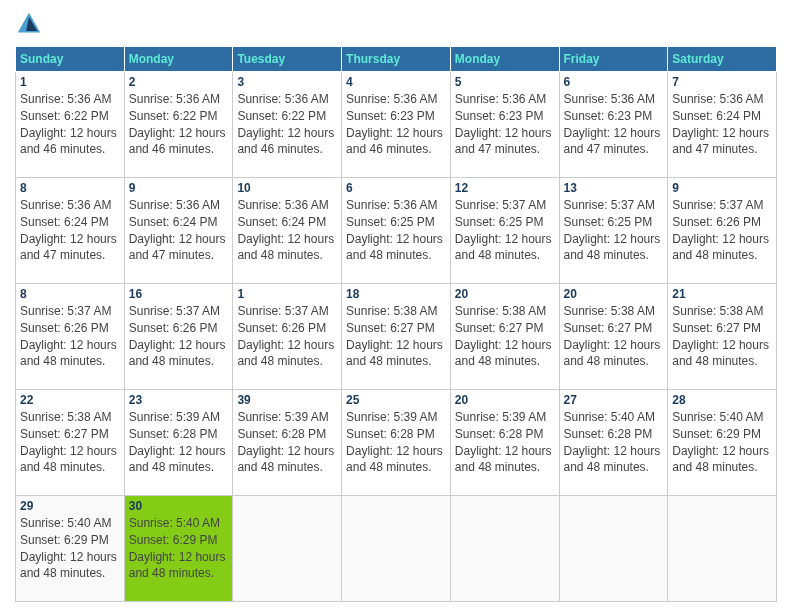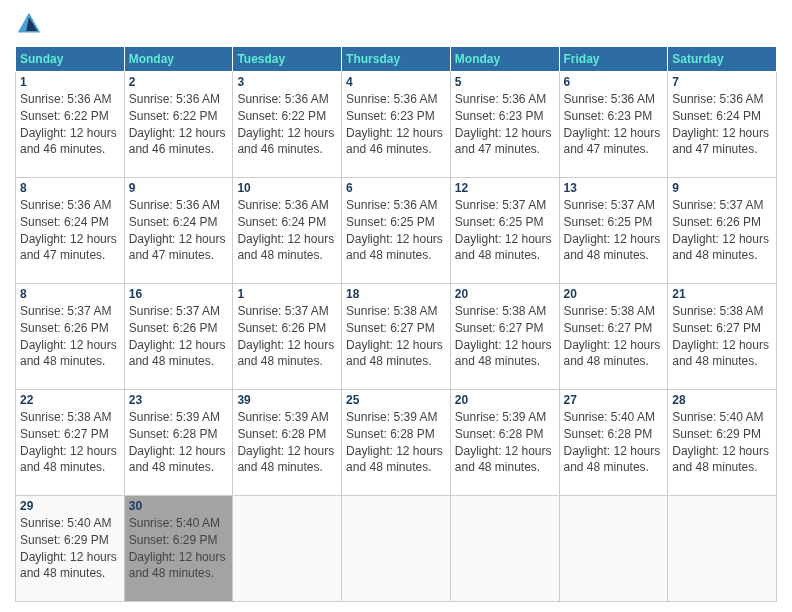--- a/index.html
+++ b/index.html
@@ -250,21 +250,21 @@
           <td>
             <span class="day-num">28</span>
             <div class="day-info">Sunrise: 5:40 AM<br>Sunset: 6:29 PM<br>Daylight: 12 hours and 48 minutes.</div>
           </td>
         </tr>
         <tr>
           <td style="background: rgb(249, 249, 249);">
             <span class="day-num">29</span>
             <div class="day-info">Sunrise: 5:40 AM<br>Sunset: 6:29 PM<br>Daylight: 12 hours and 48 minutes.</div>
           </td>
-          <td style="background: #a3a3a3;">
+          <td style="background: #84cc16;">
             <span class="day-num">30</span>
             <div class="day-info">Sunrise: 5:40 AM<br>Sunset: 6:29 PM<br>Daylight: 12 hours and 48 minutes.</div>
           </td>
           <td class="empty"></td>
           <td class="empty"></td>
           <td class="empty"></td>
           <td class="empty"></td>
           <td class="empty"></td>
         </tr>
       </tbody>

